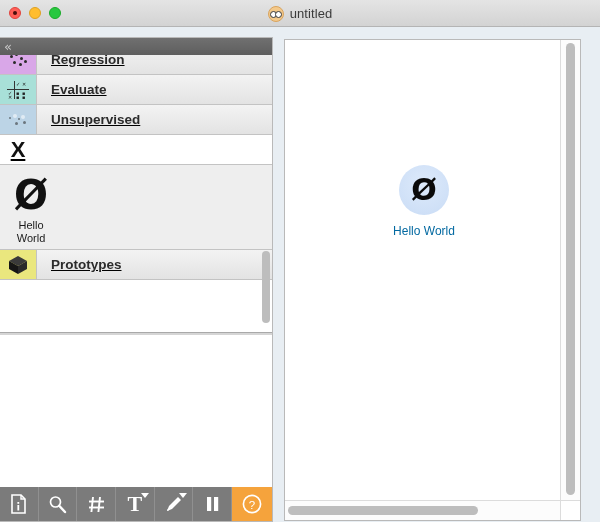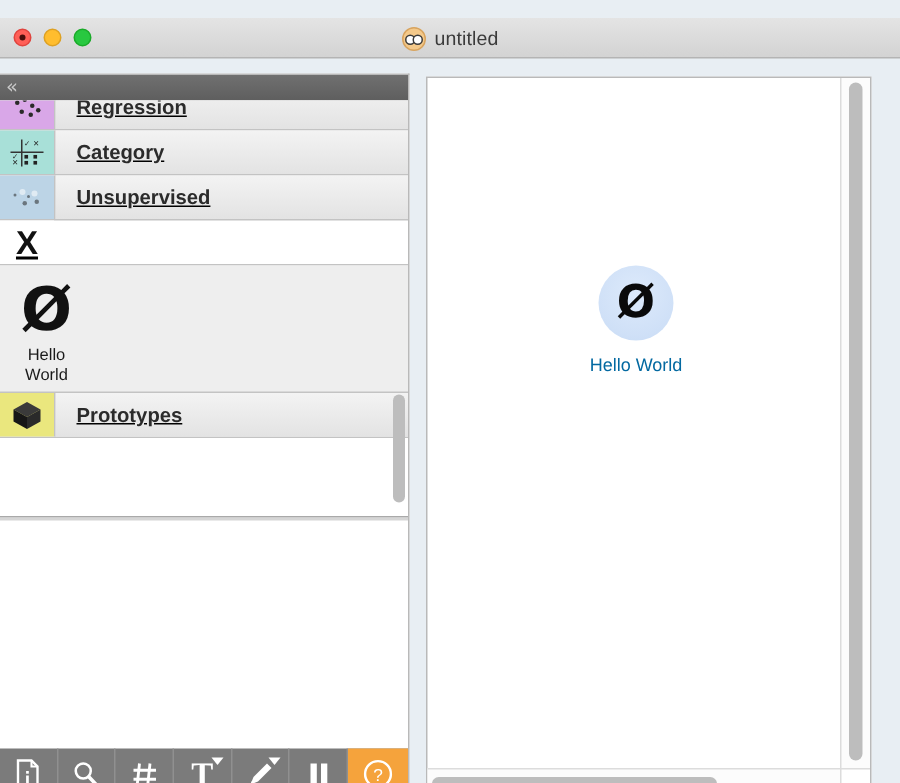--- a/index.html
+++ b/index.html
@@ -7,21 +7,20 @@
     width: 600px; height: 522px;
     font-family: "Liberation Sans", sans-serif;
     overflow: hidden;
     background: #e8eef3;
   }
 
   .window {
     position: relative;
     width: 600px; height: 376px;
     background: #e8eef3;
-    margin-top: 12px;
   }
 
   
   .titlebar {
     position: absolute; left: 0; top: 0;
     width: 600px; height: 27px;
     background: linear-gradient(to bottom, #e4e4e4 0%, #d3d3d3 100%);
     border-bottom: 1px solid #b4b4b4;
     display: flex; align-items: center;
   }
@@ -335,21 +334,21 @@
                 <s style="left:9px;top:1px">✓</s>
                   <s style="left:15px;top:1px">✕</s>
                 <s style="left:1px;top:10px">✓</s>
                   <s style="left:1px;top:14px">✕</s>
                 <s style="left:9px;top:10px">■</s>
                   <s style="left:15px;top:10px">■</s>
                 <s style="left:9px;top:14px">■</s>
                   <s style="left:15px;top:14px">■</s>
               </span>
             </div>
-            <div class="cat-label">Category</div>
+            <div class="cat-label">Evaluate</div>
           </div>
 
           <div class="cat-row">
             <div class="cat-icon ic-unsup">
               <span class="dots" style="opacity:.55">
                 <i style="left:2px;top:6px;width:2px;height:2px"></i>
                 <i style="left:6px;top:3px;width:4px;height:4px;background:#fff"></i>
                 <i style="left:11px;top:7px;width:2px;height:2px"></i>
                 <i style="left:14px;top:4px;width:4px;height:4px;background:#fff"></i>
                 <i style="left:8px;top:11px;width:3px;height:3px"></i>

